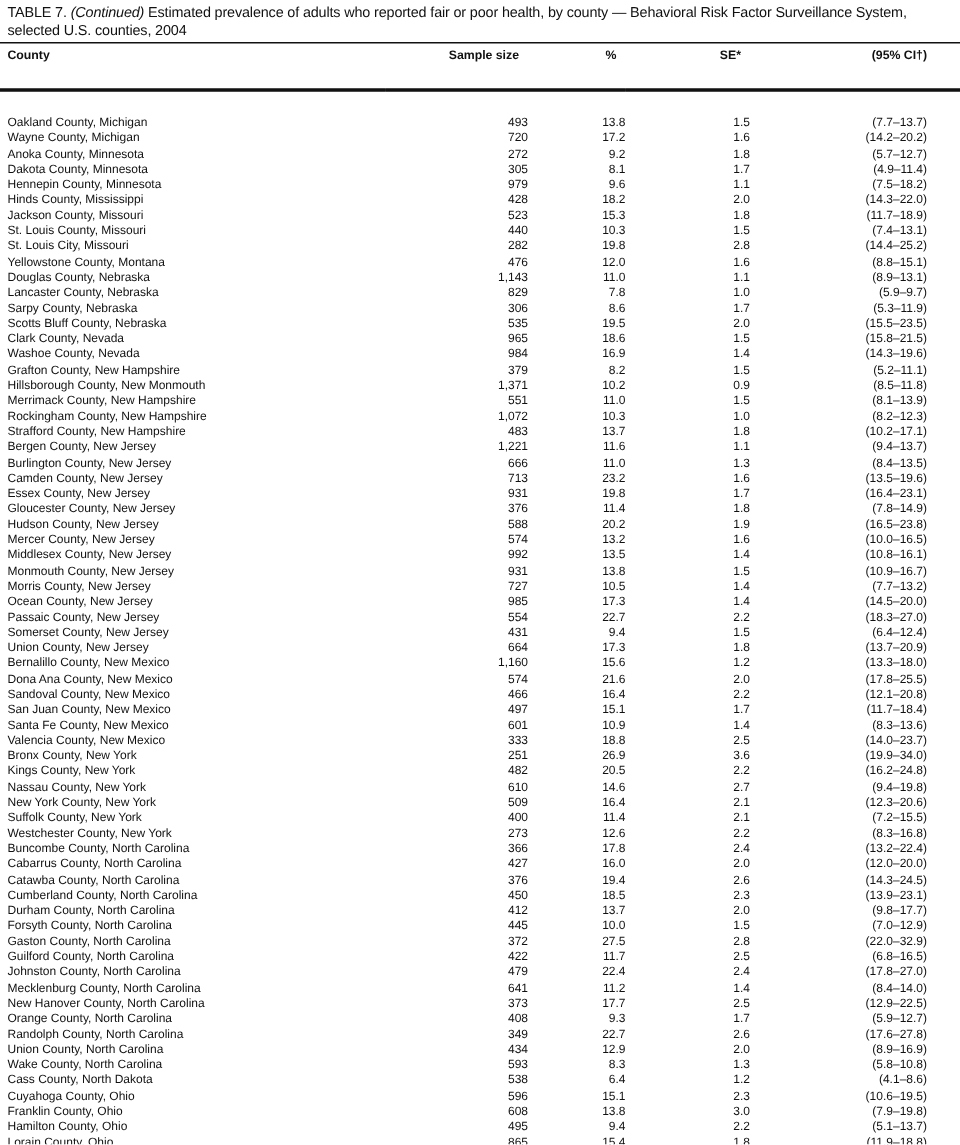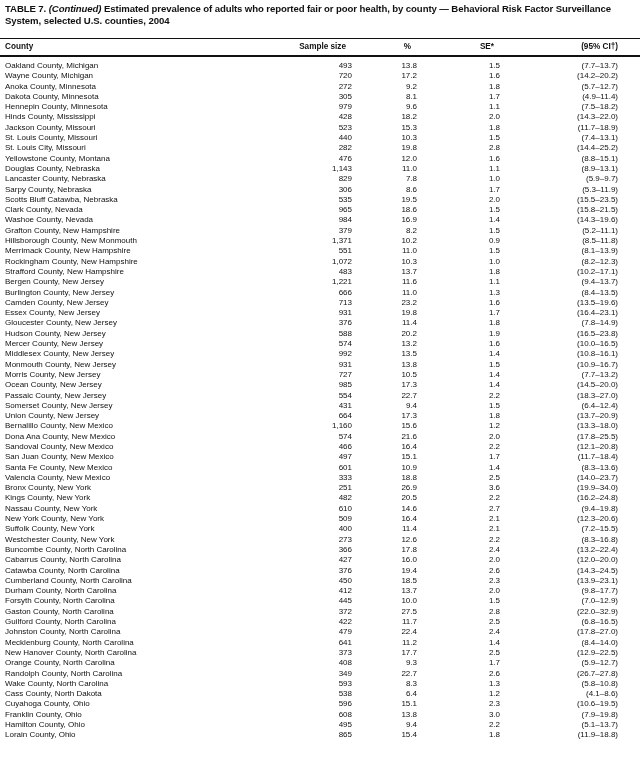--- a/index.html
+++ b/index.html
@@ -8,23 +8,23 @@
     width: 640px;
     height: 763px;
     background: #ffffff;
     color: #111111;
     font-family: "Liberation Sans", "DejaVu Sans", sans-serif;
     overflow: hidden;
     box-sizing: border-box;
     padding-top: 2px;
   }
   .title {
-    margin: 1px 2px 12px 5px;
+    margin: 1px 2px 2px 5px;
     font-size: 9.6px;
-    font-weight: bold;
+    font-weight: normal;
     line-height: 11.5px;
     letter-spacing: -0.1px;
   }
   .title .cont { font-style: italic; }
   .rule-top {
     border: none;
     border-top: 1.2px solid #111111;
     margin: 2px 0 0 0;
   }
   table.data {
@@ -45,23 +45,23 @@
     overflow: hidden;
     vertical-align: bottom;
     font-weight: normal;
   }
   thead th {
     font-weight: bold;
     font-size: 8.2px;
     line-height: 12px;
     border-bottom: 2px solid #111111;
     padding-top: 2px;
-    padding-bottom: 2px;
+    padding-bottom: 16px;
   }
-  tbody tr:first-child td { padding-top: 4px; }
+  tbody tr:first-child td { padding-top: 16px; }
   .al { text-align: left; padding-left: 5px; }
   .ar { text-align: right; }
   td.ci, th.ci { padding-right: 22px; }
   th.hn { padding-right: 6px; }
 </style>
 </head>
 <body>
 
 <div class="page">
   <p class="title"><span>TABLE 7.</span> <span class="cont">(Continued)</span> <span>Estimated prevalence of adults who reported fair or poor health, by county — Behavioral Risk Factor Surveillance System, selected U.S. counties, 2004</span></p>
@@ -169,21 +169,21 @@
           <td class="ar ci">(5.9–9.7)</td>
         </tr>
         <tr>
           <td class="al">Sarpy County, Nebraska</td>
           <td class="ar">306</td>
           <td class="ar">8.6</td>
           <td class="ar">1.7</td>
           <td class="ar ci">(5.3–11.9)</td>
         </tr>
         <tr>
-          <td class="al">Scotts Bluff Catawba, Nebraska</td>
+          <td class="al">Scotts Bluff County, Nebraska</td>
           <td class="ar">535</td>
           <td class="ar">19.5</td>
           <td class="ar">2.0</td>
           <td class="ar ci">(15.5–23.5)</td>
         </tr>
         <tr>
           <td class="al">Clark County, Nevada</td>
           <td class="ar">965</td>
           <td class="ar">18.6</td>
           <td class="ar">1.5</td>
@@ -495,21 +495,28 @@
           <td class="ar">408</td>
           <td class="ar">9.3</td>
           <td class="ar">1.7</td>
           <td class="ar ci">(5.9–12.7)</td>
         </tr>
         <tr>
           <td class="al">Randolph County, North Carolina</td>
           <td class="ar">349</td>
           <td class="ar">22.7</td>
           <td class="ar">2.6</td>
-          <td class="ar ci">(26.7–27.8)</td>
+          <td class="ar ci">(17.6–27.8)</td>
+        </tr>
+        <tr>
+          <td class="al">Union County, North Carolina</td>
+          <td class="ar">434</td>
+          <td class="ar">12.9</td>
+          <td class="ar">2.0</td>
+          <td class="ar ci">(8.9–16.9)</td>
         </tr>
         <tr>
           <td class="al">Wake County, North Carolina</td>
           <td class="ar">593</td>
           <td class="ar">8.3</td>
           <td class="ar">1.3</td>
           <td class="ar ci">(5.8–10.8)</td>
         </tr>
         <tr>
           <td class="al">Cass County, North Dakota</td>

